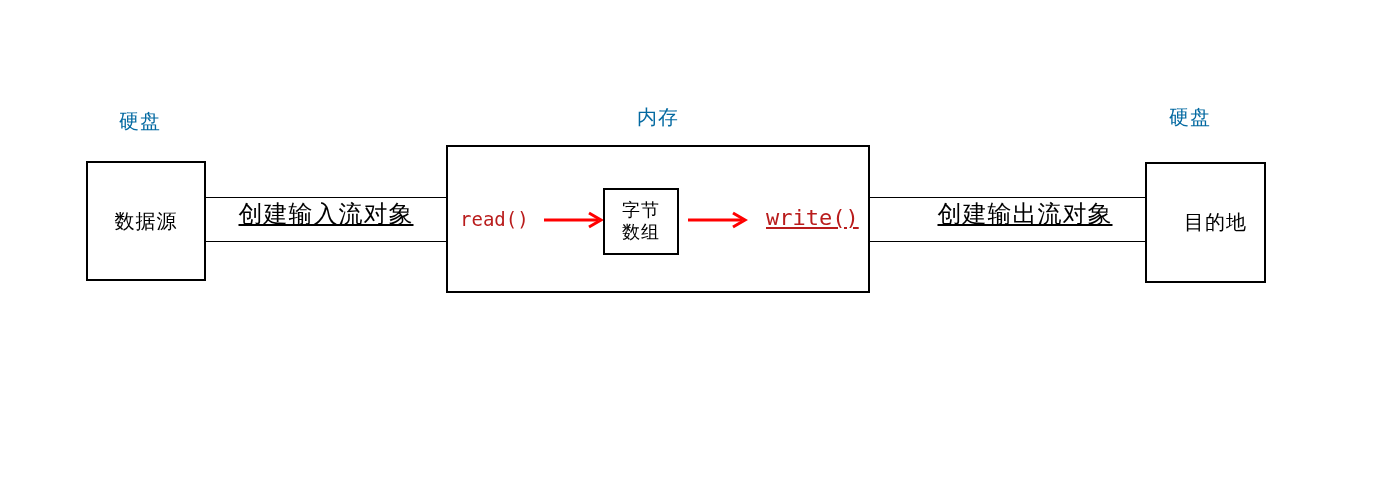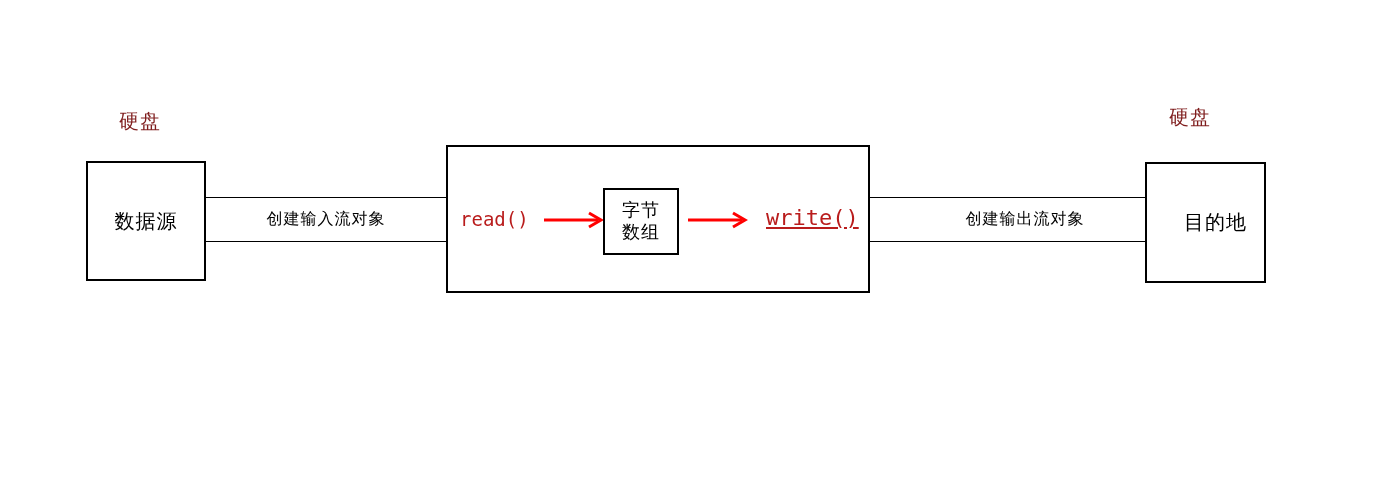--- a/index.html
+++ b/index.html
@@ -14,46 +14,47 @@
     height: 489px;
     background: #ffffff;
     overflow: hidden;
     color: #000000;
   }
   .lbl {
     position: absolute;
     text-align: center;
     font-size: 20px;
     letter-spacing: 1px;
-    color: #7f1d1d;
+    color: #0369a1;
     white-space: nowrap;
   }
   .node-box {
     position: absolute;
     border: 2px solid #000000;
     box-sizing: border-box;
     background: #ffffff;
     display: flex;
     align-items: center;
     justify-content: center;
     font-size: 20px;
     letter-spacing: 1px;
     white-space: nowrap;
   }
   .pipe {
     position: absolute;
     border-top: 1.5px solid #000000;
     border-bottom: 1.5px solid #000000;
     box-sizing: border-box;
     display: flex;
-    align-items: center;
+    align-items: flex-start;
     justify-content: center;
-    font-size: 16px;
+    font-size: 24px;
     letter-spacing: 1px;
     white-space: nowrap;
+    text-decoration: underline;
   }
   .memory-box {
     position: absolute;
     left: 446px;
     top: 145px;
     width: 424px;
     height: 148px;
     border: 2px solid #000000;
     box-sizing: border-box;
     background: #ffffff;
@@ -95,20 +96,21 @@
   .pipe-input  { left: 206px; top: 197px; width: 240px; height: 45px; }
   .pipe-output { left: 869px; top: 197px; width: 312px; height: 45px; }
 </style>
 </head>
 <body>
 
 <div class="canvas">
 
   <div class="lbl disk-label-left">硬盘</div>
 
+  <div class="lbl memory-label">内存</div>
 
   <div class="lbl disk-label-right">硬盘</div>
 
   <div class="node-box source-box">
     <span>数据源</span>
   </div>
 
   <div class="pipe pipe-input">
     <span>创建输入流对象</span>
   </div>

